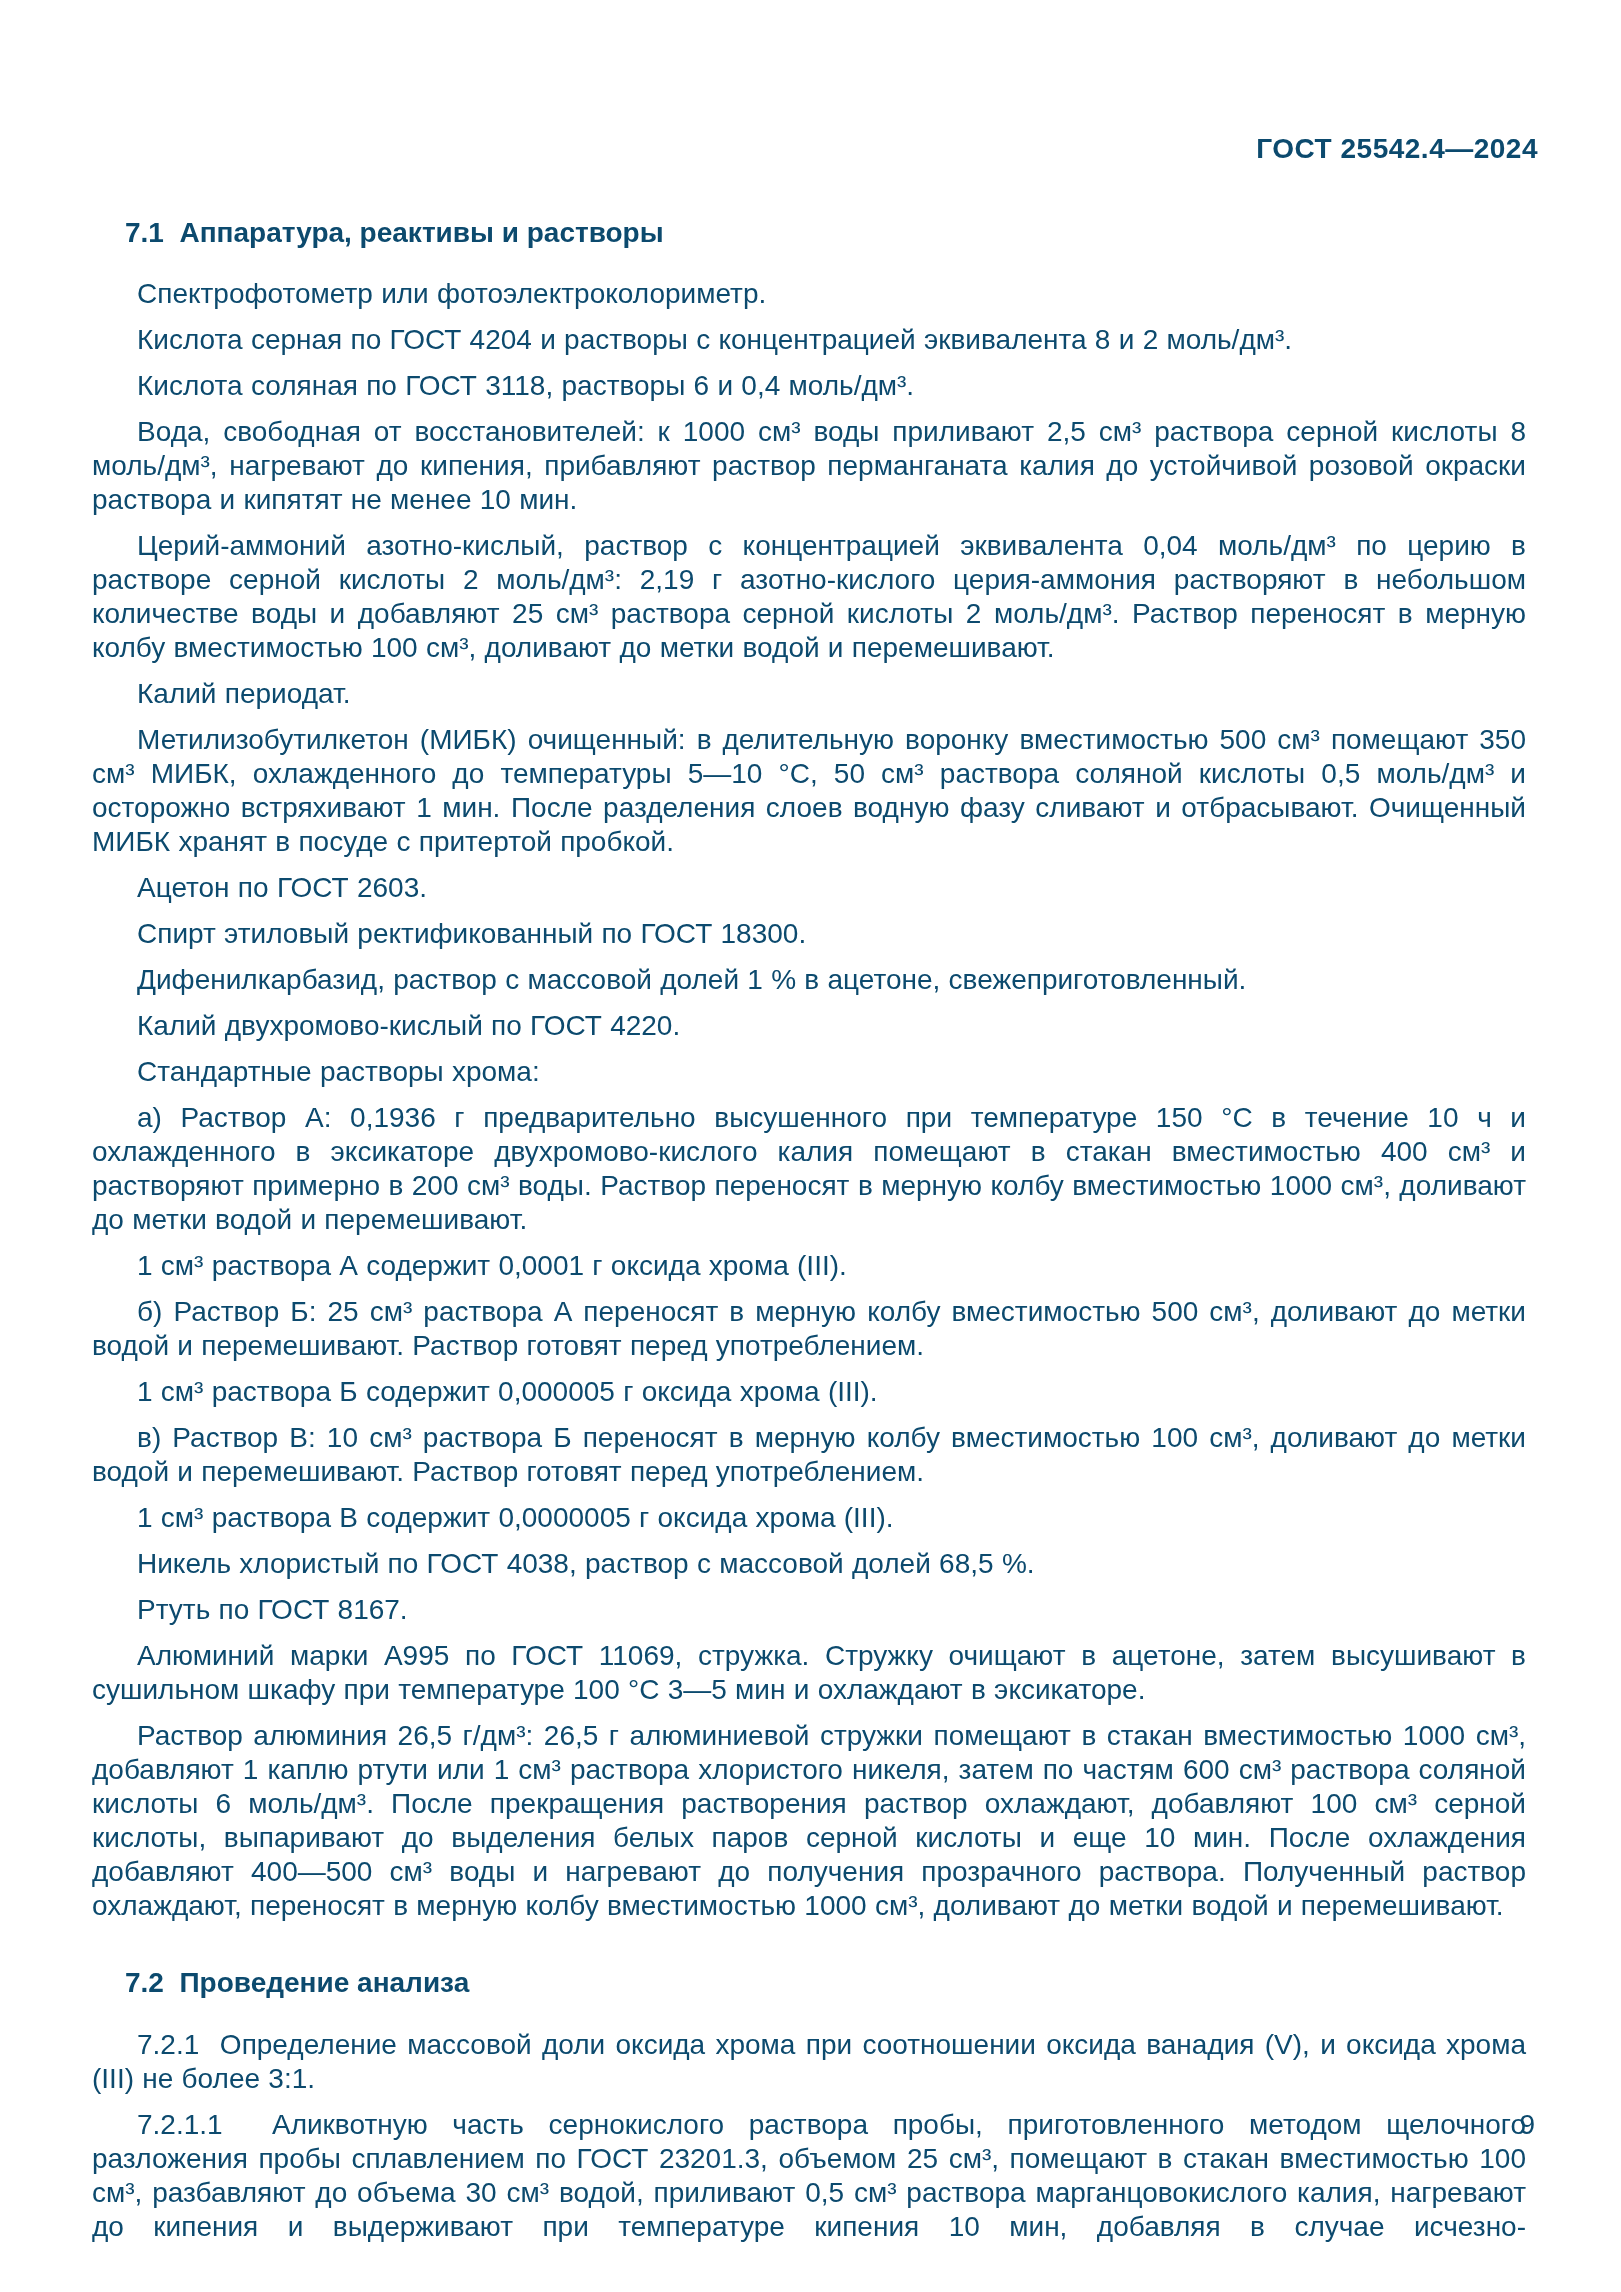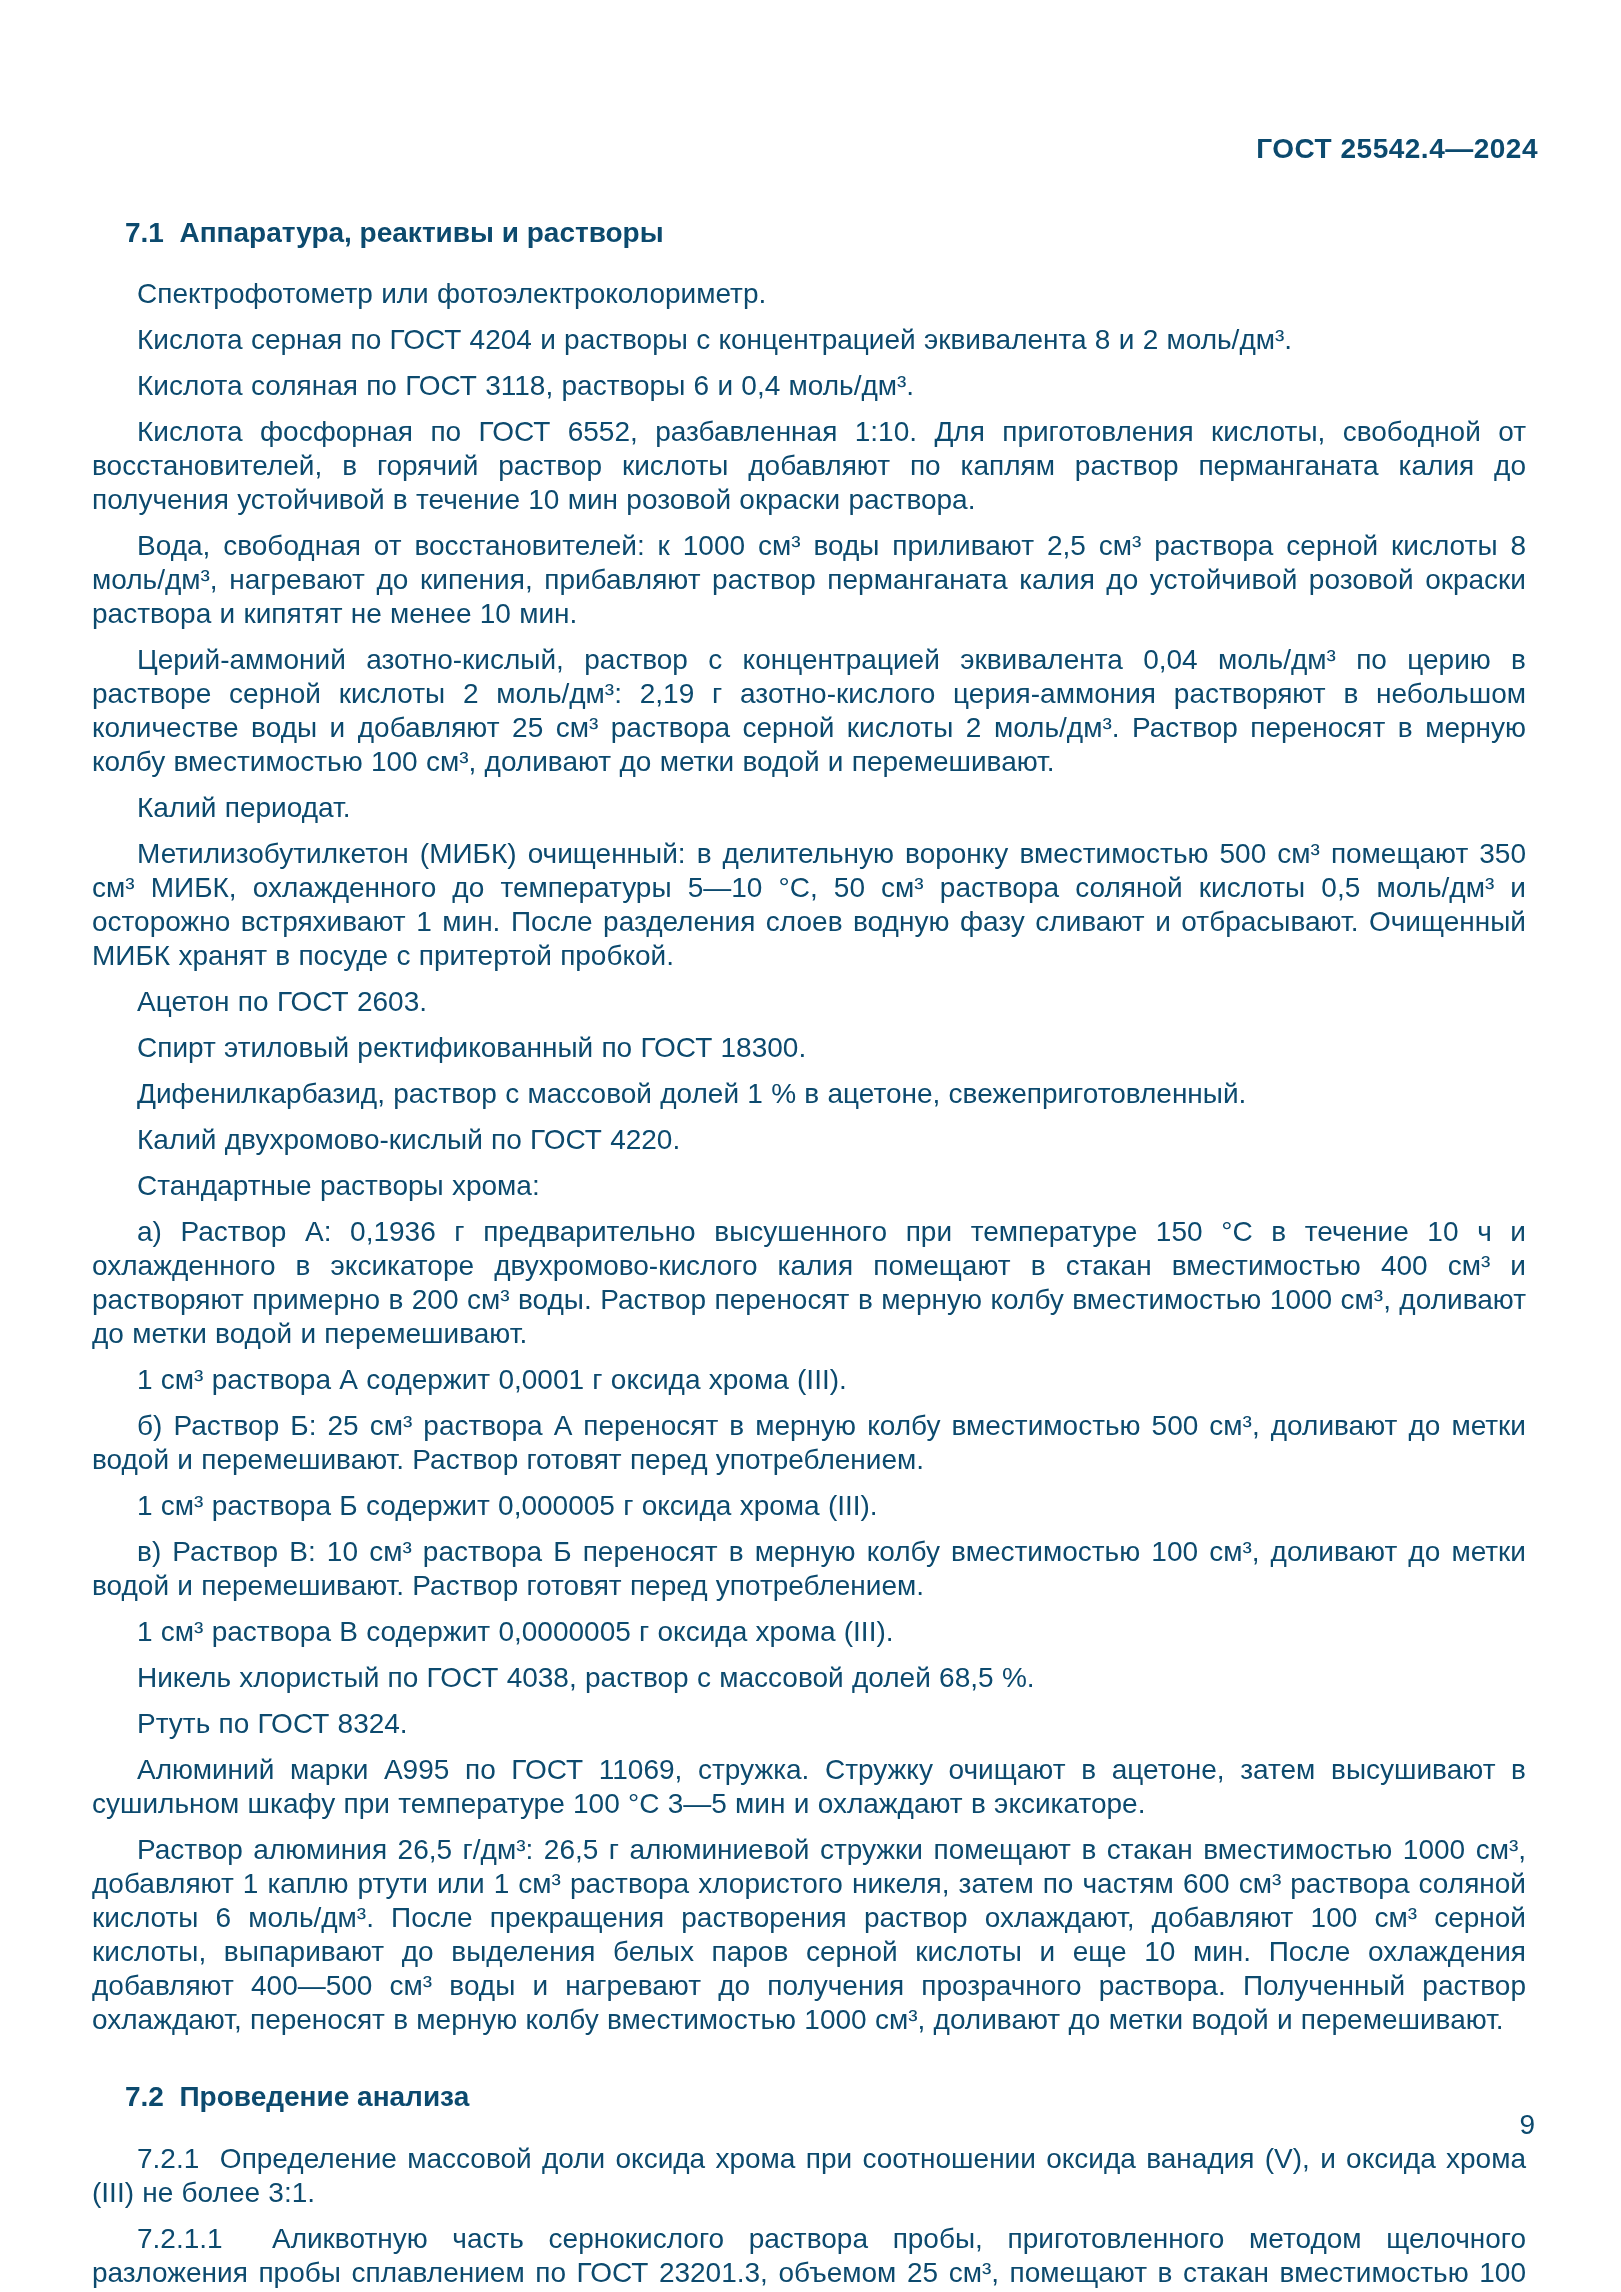--- a/index.html
+++ b/index.html
@@ -67,38 +67,37 @@
 
 <div class="page">
 
   <div class="gost-header">ГОСТ 25542.4—2024</div>
 
   <div class="content">
       <h2 class="heading">7.1&nbsp; Аппаратура, реактивы и растворы</h2>
       <p class="paragraph">Спектрофотометр или фотоэлектроколориметр.</p>
       <p class="paragraph">Кислота серная по ГОСТ 4204 и растворы с концентрацией эквивалента 8 и 2 моль/дм³.</p>
       <p class="paragraph">Кислота соляная по ГОСТ 3118, растворы 6 и 0,4 моль/дм³.</p>
-      <p class="paragraph">Кислота фосфорная по ГОСТ 6552, разбавленная 1:10. Для приготовления кислоты, свободной от восстановителей, в горячий раствор кислоты добавляют по каплям раствор перманганата калия до получения устойчивой в течение 10 мин розовой окраски раствора.</p>
       <p class="paragraph">Вода, свободная от восстановителей: к 1000 см³ воды приливают 2,5 см³ раствора серной кислоты 8 моль/дм³, нагревают до кипения, прибавляют раствор перманганата калия до устойчивой розовой окраски раствора и кипятят не менее 10 мин.</p>
       <p class="paragraph">Церий-аммоний азотно-кислый, раствор с концентрацией эквивалента 0,04 моль/дм³ по церию в растворе серной кислоты 2 моль/дм³: 2,19 г азотно-кислого церия-аммония растворяют в небольшом количестве воды и добавляют 25 см³ раствора серной кислоты 2 моль/дм³. Раствор переносят в мерную колбу вместимостью 100 см³, доливают до метки водой и перемешивают.</p>
       <p class="paragraph">Калий периодат.</p>
       <p class="paragraph">Метилизобутилкетон (МИБК) очищенный: в делительную воронку вместимостью 500 см³ помещают 350 см³ МИБК, охлажденного до температуры 5—10 °С, 50 см³ раствора соляной кислоты 0,5 моль/дм³ и осторожно встряхивают 1 мин. После разделения слоев водную фазу сливают и отбрасывают. Очищенный МИБК хранят в посуде с притертой пробкой.</p>
       <p class="paragraph">Ацетон по ГОСТ 2603.</p>
       <p class="paragraph">Спирт этиловый ректификованный по ГОСТ 18300.</p>
       <p class="paragraph">Дифенилкарбазид, раствор с массовой долей 1 % в ацетоне, свежеприготовленный.</p>
       <p class="paragraph">Калий двухромово-кислый по ГОСТ 4220.</p>
       <p class="paragraph">Стандартные растворы хрома:</p>
       <p class="paragraph">а)&nbsp;Раствор А: 0,1936 г предварительно высушенного при температуре 150 °С в течение 10 ч и охлажденного в эксикаторе двухромово-кислого калия помещают в стакан вместимостью 400 см³ и растворяют примерно в 200 см³ воды. Раствор переносят в мерную колбу вместимостью 1000 см³, доливают до метки водой и перемешивают.</p>
       <p class="paragraph">1 см³ раствора А содержит 0,0001 г оксида хрома (III).</p>
       <p class="paragraph">б)&nbsp;Раствор Б: 25 см³ раствора А переносят в мерную колбу вместимостью 500 см³, доливают до метки водой и перемешивают. Раствор готовят перед употреблением.</p>
       <p class="paragraph">1 см³ раствора Б содержит 0,000005 г оксида хрома (III).</p>
       <p class="paragraph">в)&nbsp;Раствор В: 10 см³ раствора Б переносят в мерную колбу вместимостью 100 см³, доливают до метки водой и перемешивают. Раствор готовят перед употреблением.</p>
       <p class="paragraph">1 см³ раствора В содержит 0,0000005 г оксида хрома (III).</p>
       <p class="paragraph">Никель хлористый по ГОСТ 4038, раствор с массовой долей 68,5 %.</p>
-      <p class="paragraph">Ртуть по ГОСТ 8324.</p>
+      <p class="paragraph">Ртуть по ГОСТ 8167.</p>
       <p class="paragraph">Алюминий марки А995 по ГОСТ 11069, стружка. Стружку очищают в ацетоне, затем высушивают в сушильном шкафу при температуре 100 °С 3—5 мин и охлаждают в эксикаторе.</p>
       <p class="paragraph">Раствор алюминия 26,5 г/дм³: 26,5 г алюминиевой стружки помещают в стакан вместимостью 1000 см³, добавляют 1 каплю ртути или 1 см³ раствора хлористого никеля, затем по частям 600 см³ раствора соляной кислоты 6 моль/дм³. После прекращения растворения раствор охлаждают, добавляют 100 см³ серной кислоты, выпаривают до выделения белых паров серной кислоты и еще 10 мин. После охлаждения добавляют 400—500 см³ воды и нагревают до получения прозрачного раствора. Полученный раствор охлаждают, переносят в мерную колбу вместимостью 1000 см³, доливают до метки водой и перемешивают.</p>
       <h2 class="heading">7.2&nbsp; Проведение анализа</h2>
       <p class="paragraph">7.2.1&nbsp; Определение массовой доли оксида хрома при соотношении оксида ванадия (V), и оксида хрома (III) не более 3:1.</p>
       <p class="paragraph">7.2.1.1&nbsp; Аликвотную часть сернокислого раствора пробы, приготовленного методом щелочного разложения пробы сплавлением по ГОСТ 23201.3, объемом 25 см³, помещают в стакан вместимостью 100 см³, разбавляют до объема 30 см³ водой, приливают 0,5 см³ раствора марганцовокислого калия, нагревают до кипения и выдерживают при температуре кипения 10 мин, добавляя в случае исчезно-</p>
     </div>
 
   <div class="page-number">9</div>
 
 </div>

